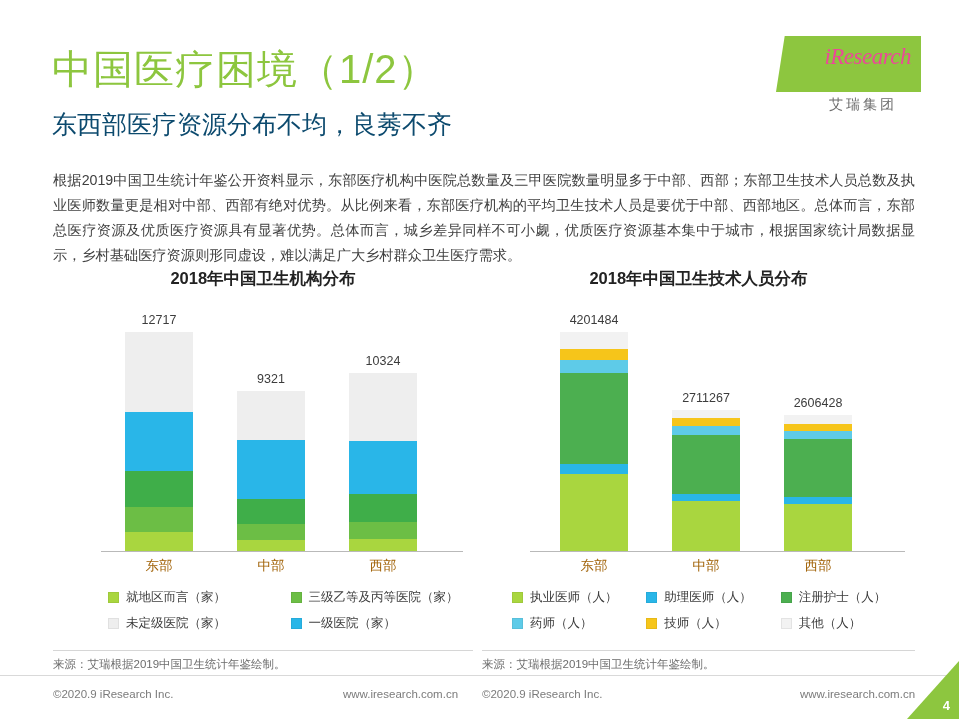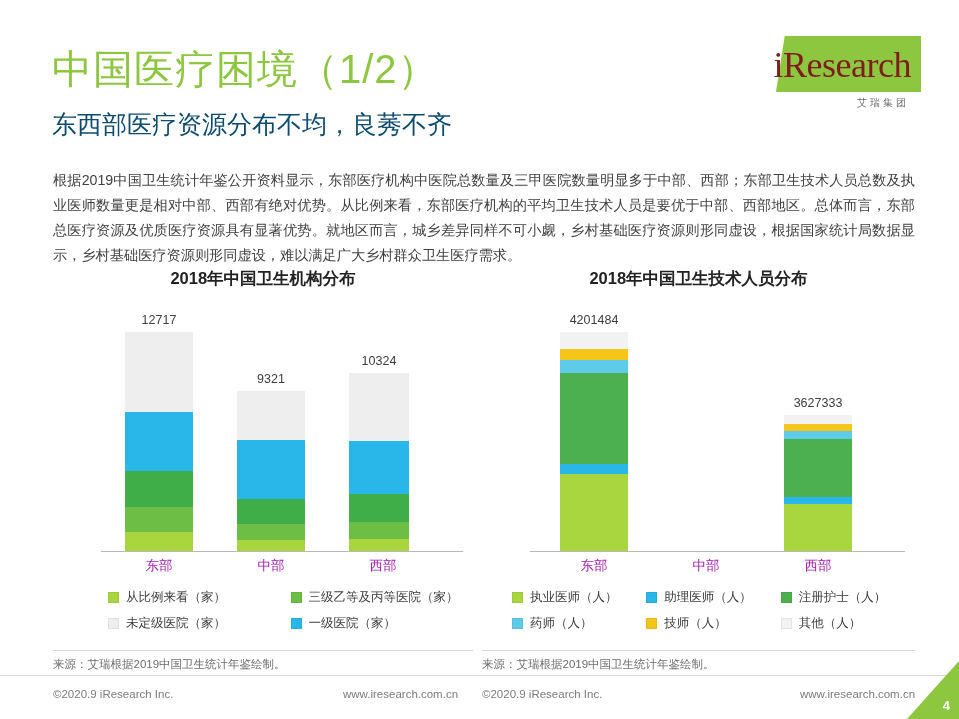--- a/index.html
+++ b/index.html
@@ -39,29 +39,30 @@
   .logo-shape {
     position: absolute;
     right: 0; top: 0;
     width: 145px; height: 56px;
     background: #8dc63f;
     clip-path: polygon(6% 0, 100% 0, 100% 100%, 0 100%);
   }
   .logo-text {
     position: absolute;
     right: 10px; top: 8px;
-    font-size: 36px;
-    color: #7f1d1d;
+    font-size: 23px;
+    color: #ec4899;
+    font-style: italic;
     font-family: "Liberation Serif", serif;
     letter-spacing: -0.5px;
   }
   .logo-cn {
     position: absolute;
-    right: 12px; top: 60px;
-    font-size: 10px;
+    right: 24px; top: 60px;
+    font-size: 14px;
     color: #6b6b6b;
     letter-spacing: 3px;
   }
 
   
   .body-text {
     position: absolute;
     left: 53px; top: 168px;
     width: 862px;
     font-size: 14.2px;
@@ -113,21 +114,21 @@
   }
   .cat-labels {
     position: relative;
     height: 26px;
     margin-top: 5px;
   }
   .cat-label {
     position: absolute;
     transform: translateX(-50%);
     font-size: 13.5px;
-    color: #a21caf;
+    color: #a16207;
     white-space: nowrap;
   }
 
   
   .legend {
     margin-top: 6px;
     display: flex;
     flex-wrap: wrap;
   }
   .legend.left-legend { padding-left: 55px; }
@@ -204,21 +205,21 @@
 
 <div class="slide-title">中国医疗困境（1/2）</div>
 <div class="slide-subtitle">东西部医疗资源分布不均，良莠不齐</div>
 
 <div class="logo-wrap">
   <div class="logo-shape"></div>
   <div class="logo-text">iResearch</div>
   <div class="logo-cn">艾瑞集团</div>
 </div>
 
-<div class="body-text">根据2019中国卫生统计年鉴公开资料显示，东部医疗机构中医院总数量及三甲医院数量明显多于中部、西部；东部卫生技术人员总数及执业医师数量更是相对中部、西部有绝对优势。从比例来看，东部医疗机构的平均卫生技术人员是要优于中部、西部地区。总体而言，东部总医疗资源及优质医疗资源具有显著优势。就地区而言，城乡差异同样不可小觑，乡村基础医疗资源则形同虚设，根据国家统计局数据显示，乡村基础医疗资源则形同虚设，难以满足广大乡村群众卫生医疗需求。</div>
+<div class="body-text">根据2019中国卫生统计年鉴公开资料显示，东部医疗机构中医院总数量及三甲医院数量明显多于中部、西部；东部卫生技术人员总数及执业医师数量更是相对中部、西部有绝对优势。从比例来看，东部医疗机构的平均卫生技术人员是要优于中部、西部地区。总体而言，东部总医疗资源及优质医疗资源具有显著优势。总体而言，城乡差异同样不可小觑，优质医疗资源基本集中于城市，根据国家统计局数据显示，乡村基础医疗资源则形同虚设，难以满足广大乡村群众卫生医疗需求。</div>
 
 <div class="panel left">
   <div class="panel-title">2018年中国卫生机构分布</div>
   <div class="plot" id="plot-left">
     <div class="axis-line"></div>
   <div class="bar-group" style="left: 72px; width: 68px;">
         <div class="seg" style="height: 18.9431px; background: rgb(169, 214, 63);"></div>
         <div class="seg" style="height: 24.9705px; background: rgb(108, 190, 69);"></div>
         <div class="seg" style="height: 36.1642px; background: rgb(63, 174, 73);"></div>
         <div class="seg" style="height: 58.5515px; background: rgb(41, 182, 232);"></div>
@@ -226,38 +227,38 @@
         <div class="bar-total-label">12717</div>
       </div>
       <div class="bar-group" style="left: 184px; width: 68px;">
         <div class="seg" style="height: 11.0215px; background: rgb(169, 214, 63);"></div>
         <div class="seg" style="height: 16.36px; background: rgb(108, 190, 69);"></div>
         <div class="seg" style="height: 24.9705px; background: rgb(63, 174, 73);"></div>
         <div class="seg" style="height: 58.5515px; background: rgb(41, 182, 232);"></div>
         <div class="seg" style="height: 49.6138px; background: rgb(238, 238, 238);"></div>
         <div class="bar-total-label">9321</div>
       </div>
-      <div class="bar-group" style="left: 296px; width: 60px;">
+      <div class="bar-group" style="left: 296px; width: 68px;">
         <div class="seg" style="height: 12.0547px; background: rgb(169, 214, 63);"></div>
         <div class="seg" style="height: 17.221px; background: rgb(108, 190, 69);"></div>
         <div class="seg" style="height: 27.5537px; background: rgb(63, 174, 73);"></div>
         <div class="seg" style="height: 53.3852px; background: rgb(41, 182, 232);"></div>
         <div class="seg" style="height: 67.5754px; background: rgb(238, 238, 238);"></div>
         <div class="bar-total-label">10324</div>
       </div>
     </div>
   <div class="cat-labels" id="cats-left">
       <div class="cat-label" style="left: 106px;">东部</div>
       <div class="cat-label" style="left: 218px;">中部</div>
       <div class="cat-label" style="left: 330px;">西部</div>
     </div>
   <div class="legend left-legend" id="legend-left">
       <div class="legend-item">
         <span class="swatch" style="background: rgb(169, 214, 63);"></span>
-        <span>从比例来看（家）</span>
+        <span>就地区而言（家）</span>
       </div>
       <div class="legend-item">
         <span class="swatch" style="background: rgb(108, 190, 69);"></span>
         <span>三级乙等及丙等医院（家）</span>
       </div>
       <div class="legend-item">
         <span class="swatch" style="background: rgb(238, 238, 238);"></span>
         <span>未定级医院（家）</span>
       </div>
       <div class="legend-item">
@@ -273,28 +274,37 @@
     <div class="axis-line"></div>
   <div class="bar-group" style="left: 78px; width: 68px;">
         <div class="seg" style="height: 77.1442px; background: rgb(169, 214, 63);"></div>
         <div class="seg" style="height: 9.3824px; background: rgb(41, 182, 232);"></div>
         <div class="seg" style="height: 91.2178px; background: rgb(76, 175, 80);"></div>
         <div class="seg" style="height: 13.0311px; background: rgb(94, 203, 232);"></div>
         <div class="seg" style="height: 11.4674px; background: rgb(246, 197, 26);"></div>
         <div class="seg" style="height: 16.7572px; background: rgb(242, 242, 242);"></div>
         <div class="bar-total-label">4201484</div>
       </div>
+      <div class="bar-group" style="left: 190px; width: 68px;">
+        <div class="seg" style="height: 49.5182px; background: rgb(169, 214, 63);"></div>
+        <div class="seg" style="height: 7.81867px; background: rgb(41, 182, 232);"></div>
+        <div class="seg" style="height: 58.9006px; background: rgb(76, 175, 80);"></div>
+        <div class="seg" style="height: 8.86115px; background: rgb(94, 203, 232);"></div>
+        <div class="seg" style="height: 7.81867px; background: rgb(246, 197, 26);"></div>
+        <div class="seg" style="height: 8.40595px; background: rgb(242, 242, 242);"></div>
+        <div class="bar-total-label">2711267</div>
+      </div>
       <div class="bar-group" style="left: 302px; width: 68px;">
         <div class="seg" style="height: 46.912px; background: rgb(169, 214, 63);"></div>
         <div class="seg" style="height: 7.29742px; background: rgb(41, 182, 232);"></div>
         <div class="seg" style="height: 57.3369px; background: rgb(76, 175, 80);"></div>
         <div class="seg" style="height: 8.33991px; background: rgb(94, 203, 232);"></div>
         <div class="seg" style="height: 7.29742px; background: rgb(246, 197, 26);"></div>
         <div class="seg" style="height: 8.67497px; background: rgb(242, 242, 242);"></div>
-        <div class="bar-total-label">3627333</div>
+        <div class="bar-total-label">2606428</div>
       </div>
     </div>
   <div class="cat-labels" id="cats-right">
       <div class="cat-label" style="left: 112px;">东部</div>
       <div class="cat-label" style="left: 224px;">中部</div>
       <div class="cat-label" style="left: 336px;">西部</div>
     </div>
   <div class="legend right-legend" id="legend-right">
       <div class="legend-item">
         <span class="swatch" style="background: rgb(169, 214, 63);"></span>

